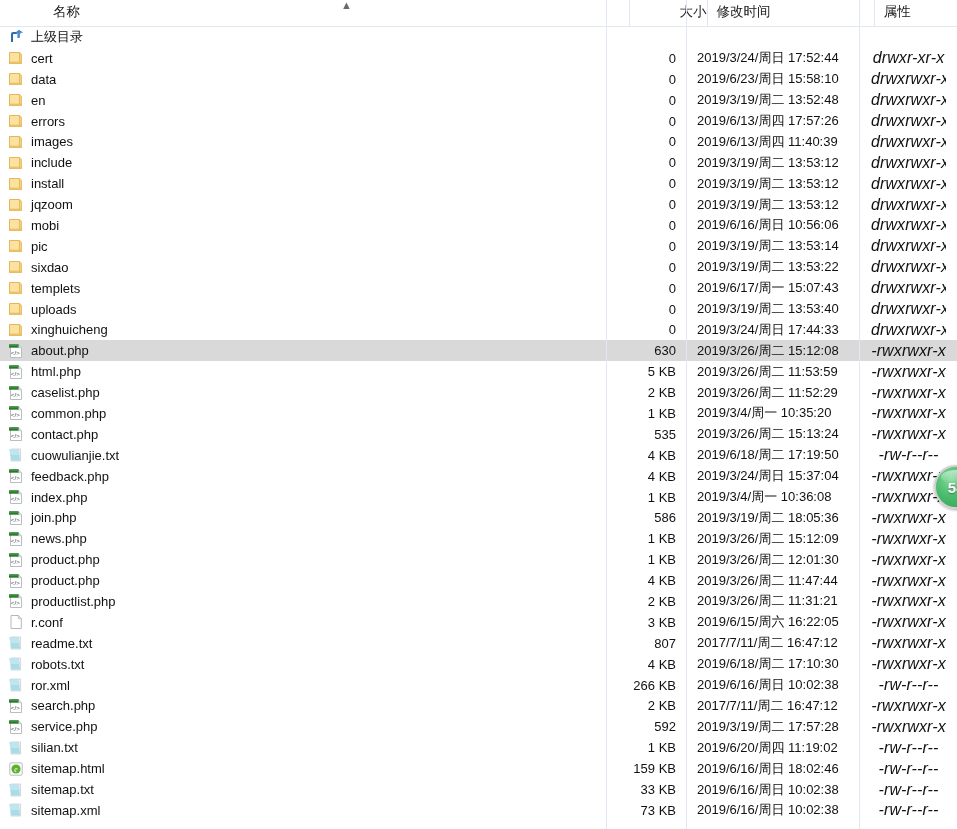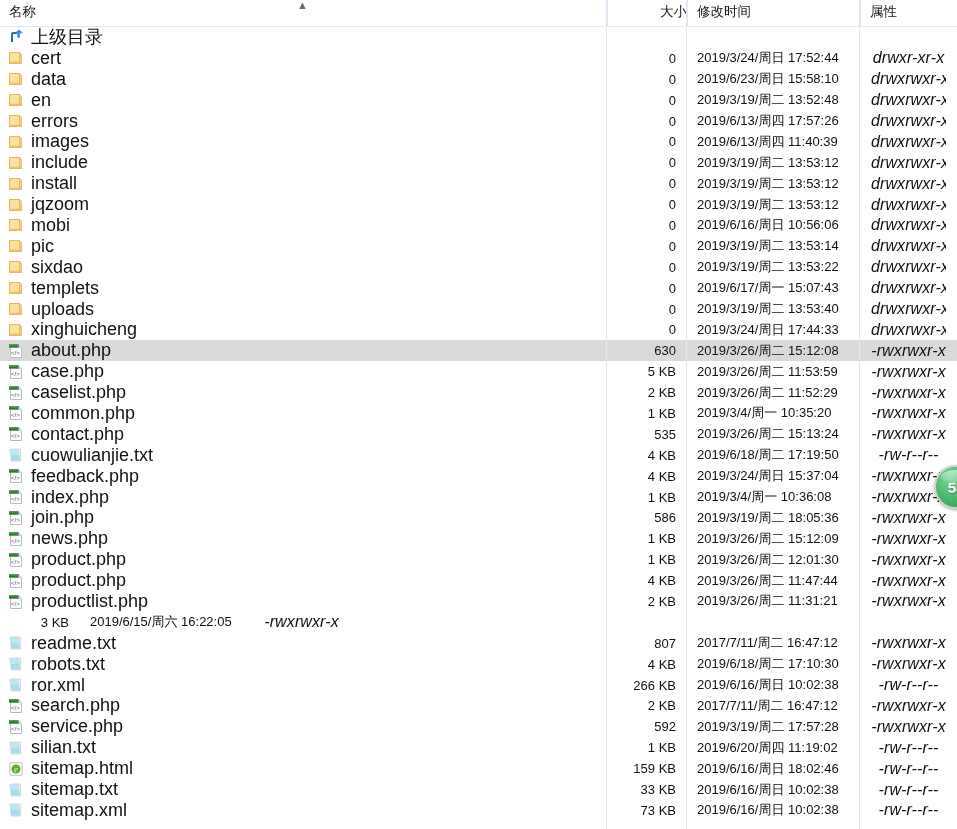--- a/index.html
+++ b/index.html
@@ -40,21 +40,21 @@
     position: relative;
   }
   .header .hcell {
     box-sizing: border-box;
     padding-top: 3px;
     height: 26px;
     font-size: 13.5px;
     color: #1a1a1a;
     position: relative;
   }
-  .header .hcell.col-name  { padding-left: 9px; }
+  .header .hcell.col-name  { padding-left: 9px; margin-left: 44px; }
   .header .hcell.col-size  { text-align: right; border-left: 1px solid #dfe6f2; }
   .header .hcell.col-time  { text-align: left;  padding-left: 9px;  border-left: 1px solid #dfe6f2; }
   .header .hcell.col-attr  { text-align: left;  padding-left: 9px;  border-left: 1px solid #dfe6f2; }
 
   .sort-chevron {
     position: absolute;
     left: 296px;
     top: 1px;
     width: 13px;
     height: 9px;
@@ -114,21 +114,21 @@
   }
   .cell.col-attr {
     text-align: center;
     padding-left: 11px;
     font-size: 16px;
     letter-spacing: 0.1px;
     font-style: italic;
   }
   .fname {
     margin-left: 7px;
-    font-size: 18px;
+    font-size: 13px;
     color: #111;
   }
 
   
   .icon {
     width: 16px;
     height: 16px;
     flex: 0 0 16px;
     position: relative;
     display: inline-block;
@@ -441,21 +441,21 @@
         <div class="cell col-name">
           <span class="icon">
             <svg width="16" height="16" viewBox="0 0 16 16">
               <path d="M2.5 1.5 L10 1.5 L13.5 4.8 L13.5 14.5 L2.5 14.5 Z" fill="#ffffff" stroke="#b9bcc0" stroke-width="1"></path>
               <path d="M10 1.5 L13.5 4.8 L10 4.8 Z" fill="#e4e6e9" stroke="#b9bcc0" stroke-width="0.6"></path>
               <rect x="1" y="1.5" width="9.5" height="3.2" fill="#2a7a2a"></rect>
               <rect x="1" y="1.5" width="9.5" height="1.4" fill="#3d9140"></rect>
               <text x="7.3" y="11.8" font-size="6.2" font-family="Liberation Sans, sans-serif" fill="#4e5257" text-anchor="middle">&lt;/&gt;</text>
             </svg>
           </span>
-          <span class="fname">case.php</span>
+          <span class="fname">html.php</span>
         </div>
         <div class="cell col-size">5 KB</div>
         <div class="cell col-time">2019/3/26/周二 11:53:59</div>
         <div class="cell col-attr">-rwxrwxr-x</div>
       </div>
       <div class="row">
         <div class="cell col-name">
           <span class="icon">
             <svg width="16" height="16" viewBox="0 0 16 16">
               <path d="M2.5 1.5 L10 1.5 L13.5 4.8 L13.5 14.5 L2.5 14.5 Z" fill="#ffffff" stroke="#b9bcc0" stroke-width="1"></path>
@@ -634,20 +634,29 @@
               <text x="7.3" y="11.8" font-size="6.2" font-family="Liberation Sans, sans-serif" fill="#4e5257" text-anchor="middle">&lt;/&gt;</text>
             </svg>
           </span>
           <span class="fname">productlist.php</span>
         </div>
         <div class="cell col-size">2 KB</div>
         <div class="cell col-time">2019/3/26/周二 11:31:21</div>
         <div class="cell col-attr">-rwxrwxr-x</div>
       </div>
       <div class="row">
+        <div class="cell col-name">
+          <span class="icon">
+            <svg width="16" height="16" viewBox="0 0 16 16">
+              <path d="M3 1.5 L10.2 1.5 L13.3 4.6 L13.3 14.5 L3 14.5 Z" fill="#ffffff" stroke="#b4b8bd" stroke-width="1"></path>
+              <path d="M10.2 1.5 L13.3 4.6 L10.2 4.6 Z" fill="#e8eaec" stroke="#b4b8bd" stroke-width="0.7"></path>
+            </svg>
+          </span>
+          <span class="fname">r.conf</span>
+        </div>
         <div class="cell col-size">3 KB</div>
         <div class="cell col-time">2019/6/15/周六 16:22:05</div>
         <div class="cell col-attr">-rwxrwxr-x</div>
       </div>
       <div class="row">
         <div class="cell col-name">
           <span class="icon">
             <svg width="16" height="16" viewBox="0 0 16 16">
               <path d="M3 2 L12.6 2 L12.6 14 L3 14 Z" fill="#f2f5f7" stroke="#c5ced4" stroke-width="0.8"></path>
               <path d="M1.4 2.2 L10.2 2.2 L12.2 13.6 L3.4 13.6 Z" fill="#a9dbe8"></path>

